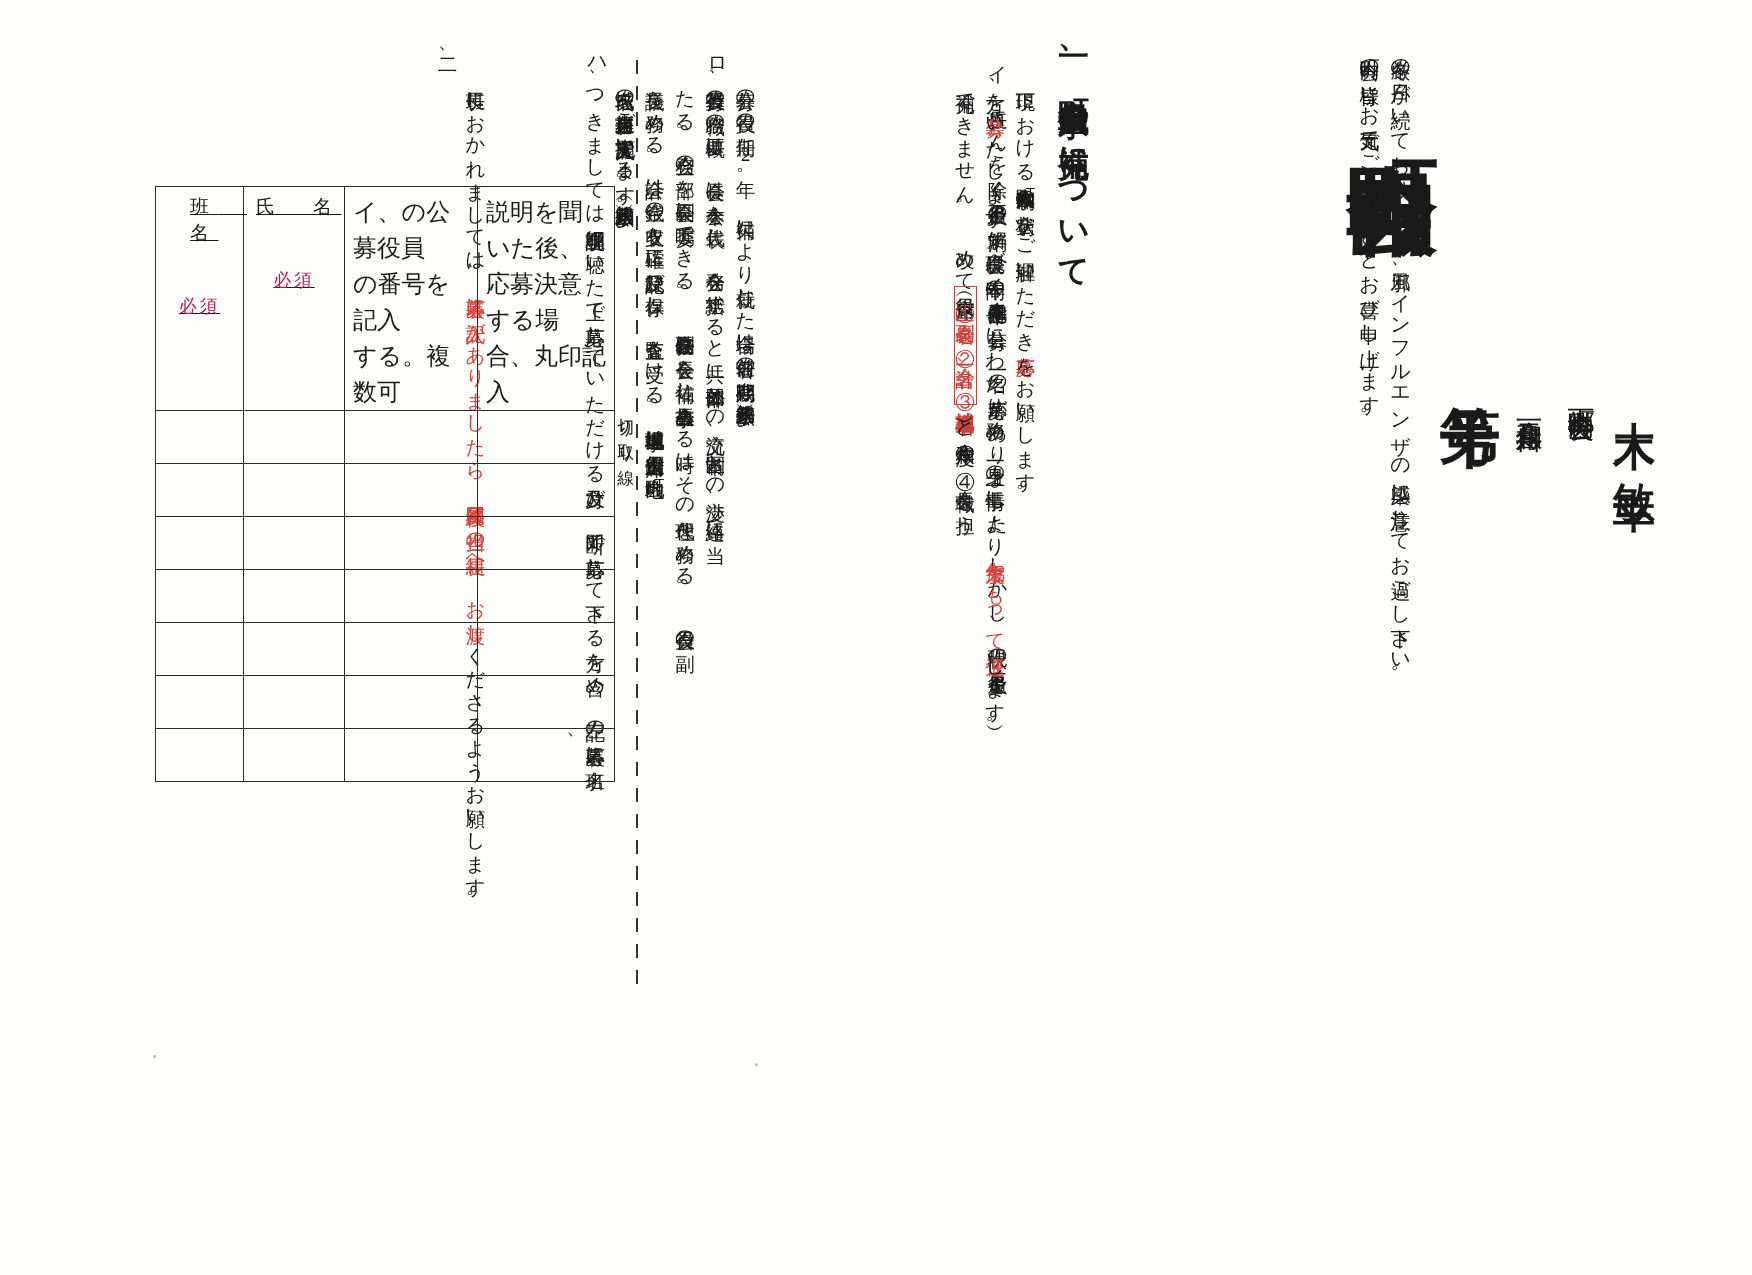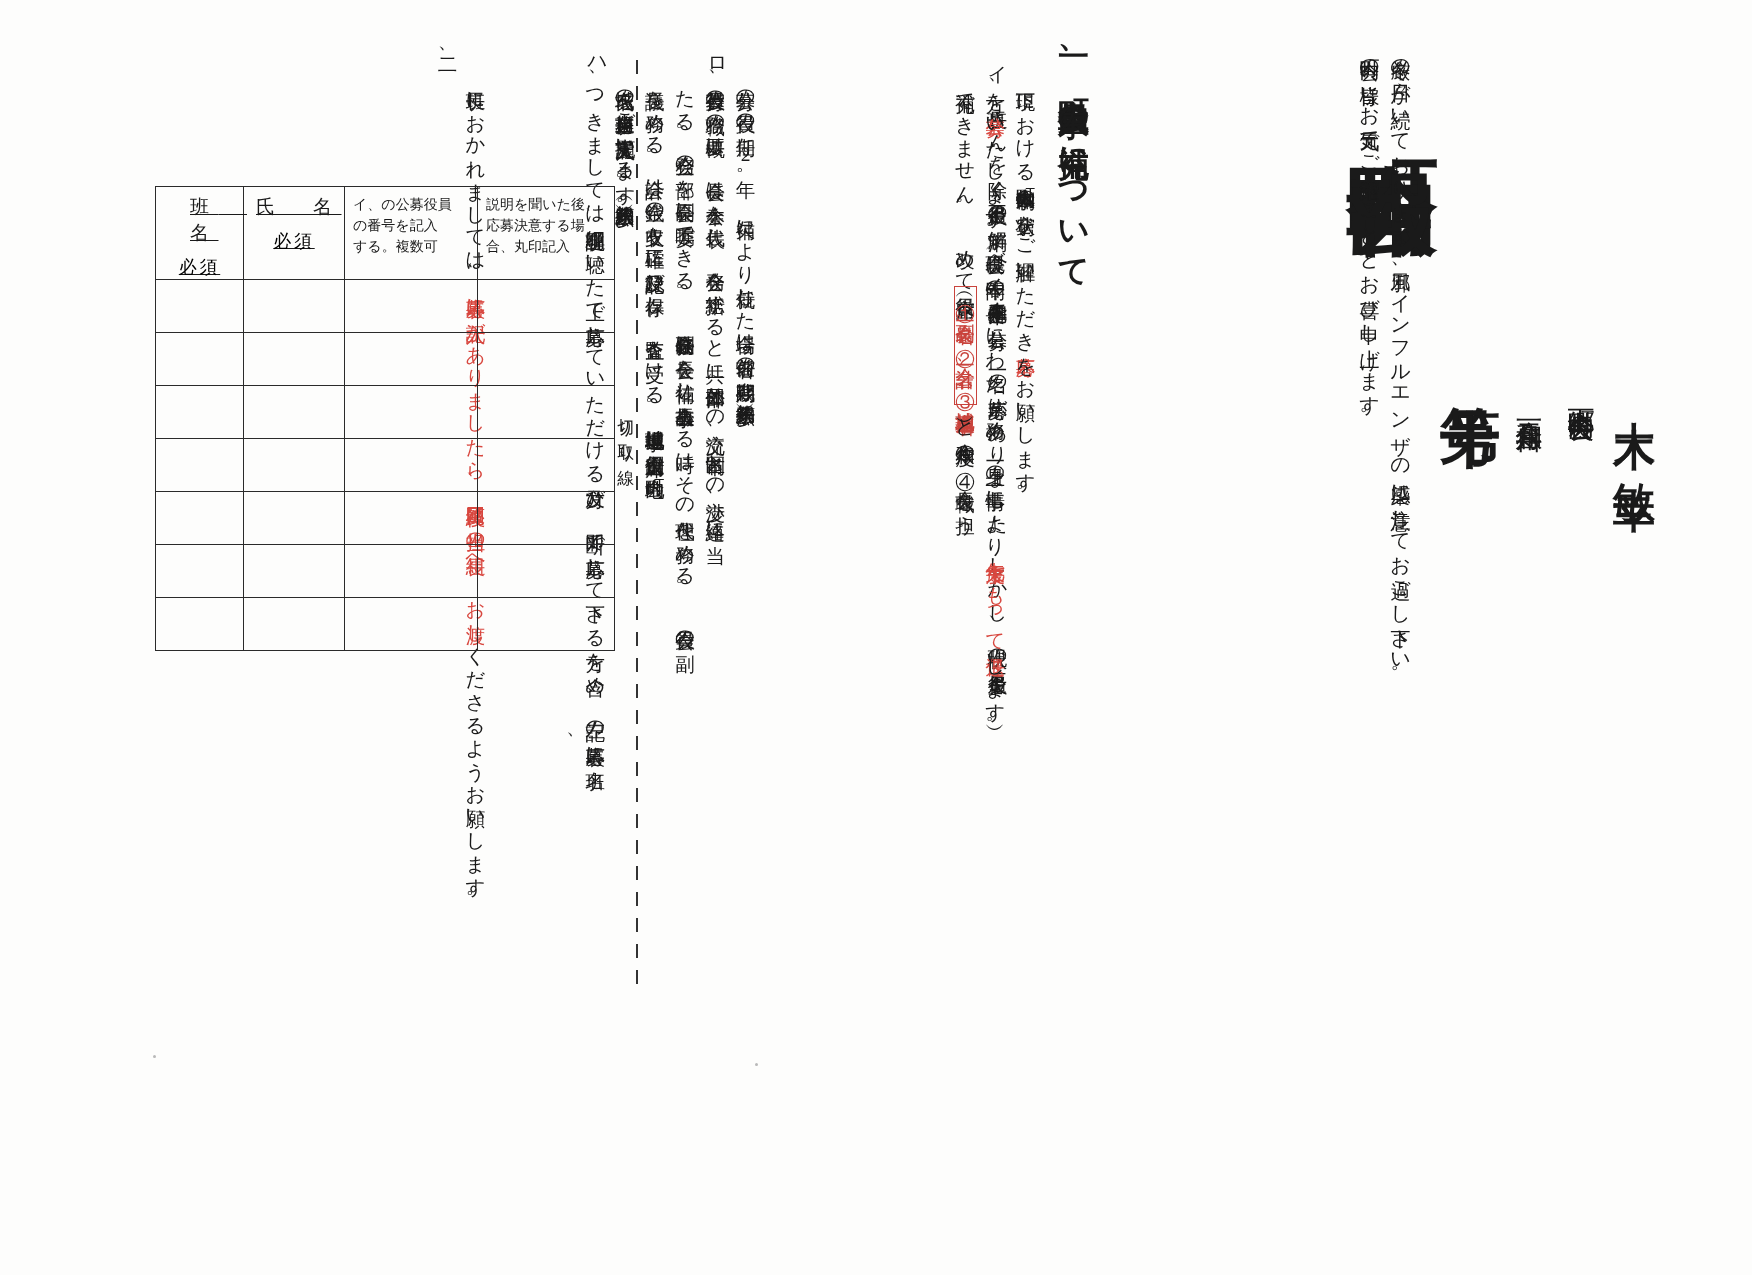--- a/index.html
+++ b/index.html
@@ -188,25 +188,25 @@
     display: flex;
     flex-direction: column;
     align-items: center;
     justify-content: flex-start;
     padding-top: 7px;
     height: 100%;
     gap: 9px;
     text-decoration: underline;
   }
   .th-label { letter-spacing: 0.5em; padding-left: 0.5em; }
-  .th-req { color: #000000; font-size: 18px; letter-spacing: 0.15em; }
+  .th-req { color: #be185d; font-size: 18px; letter-spacing: 0.15em; margin-top: 39px; }
   .th-inner-left {
     padding: 7px 8px 0 8px;
     line-height: 1.5;
-    font-size: 14px;
+    font-size: 24px;
     text-align: left;
   }
   tbody td { height: 52px; }
   col.c1 { width: 88px; }
   col.c2 { width: 101px; }
   col.c3 { width: 133px; }
   col.c4 { width: 137px; }
 
   .stray-comma {
     position: absolute;

